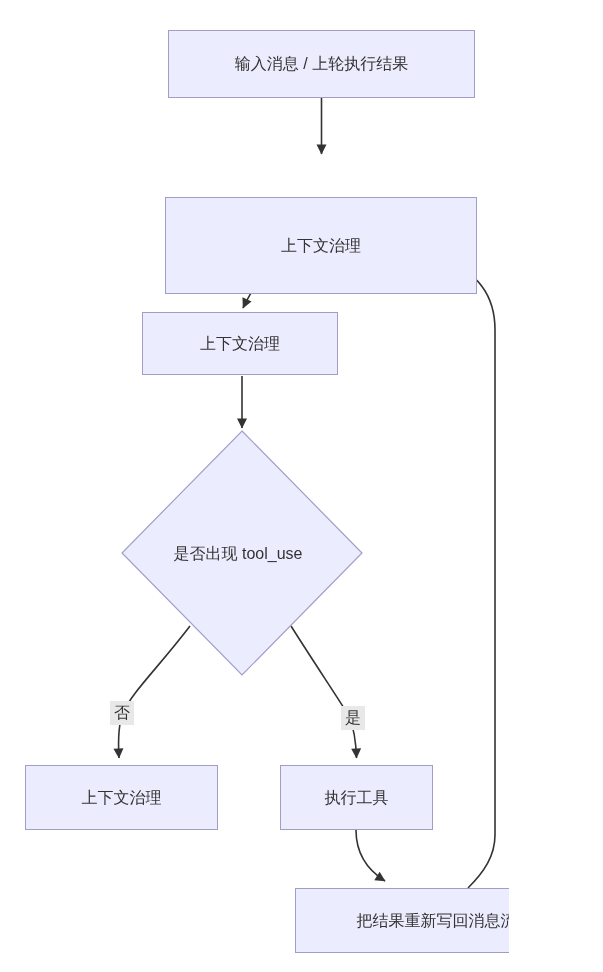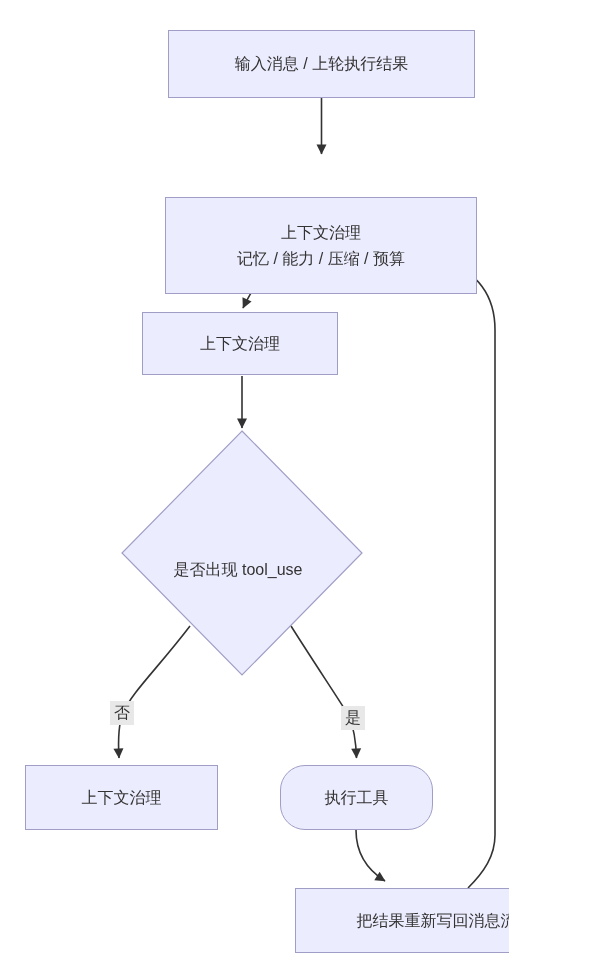--- a/index.html
+++ b/index.html
@@ -66,34 +66,33 @@
 
     <polygon class="dshape" points="242,431 362,553 242,675 122,553"></polygon>
   </svg>
 
   <div class="node" style="left:168px;top:30px;width:307px;height:68px;">
     <span>输入消息 / 上轮执行结果</span>
   </div>
 
   <div class="node" style="left:165px;top:157px;width:312px;height:97px;margin-top:40px;">
     <span>上下文治理</span>
-    <span>记忆 / 能力 / 压缩 / 预算</span>
   </div>
 
   <div class="node" style="left:142px;top:312px;width:196px;height:63px;">
     <span>上下文治理</span>
   </div>
 
-  <div class="dlabel" style="left:238px;top:570px;">是否出现 tool_use</div>
+  <div class="dlabel" style="left:238px;top:554px;">是否出现 tool_use</div>
 
   <div class="node" style="left:25px;top:765px;width:193px;height:65px;">
     <span>上下文治理</span>
   </div>
 
-  <div class="node" style="left:280px;top:765px;width:153px;height:65px;border-radius:25px;">
+  <div class="node" style="left:280px;top:765px;width:153px;height:65px;">
     <span>执行工具</span>
   </div>
 
   <div class="node" style="left:295px;top:888px;width:283px;height:65px;">
     <span>把结果重新写回消息流</span>
   </div>
 
   <div class="edge-label" style="left:122px;top:713px;">否</div>
 
   <div class="edge-label" style="left:353px;top:718px;">是</div>

